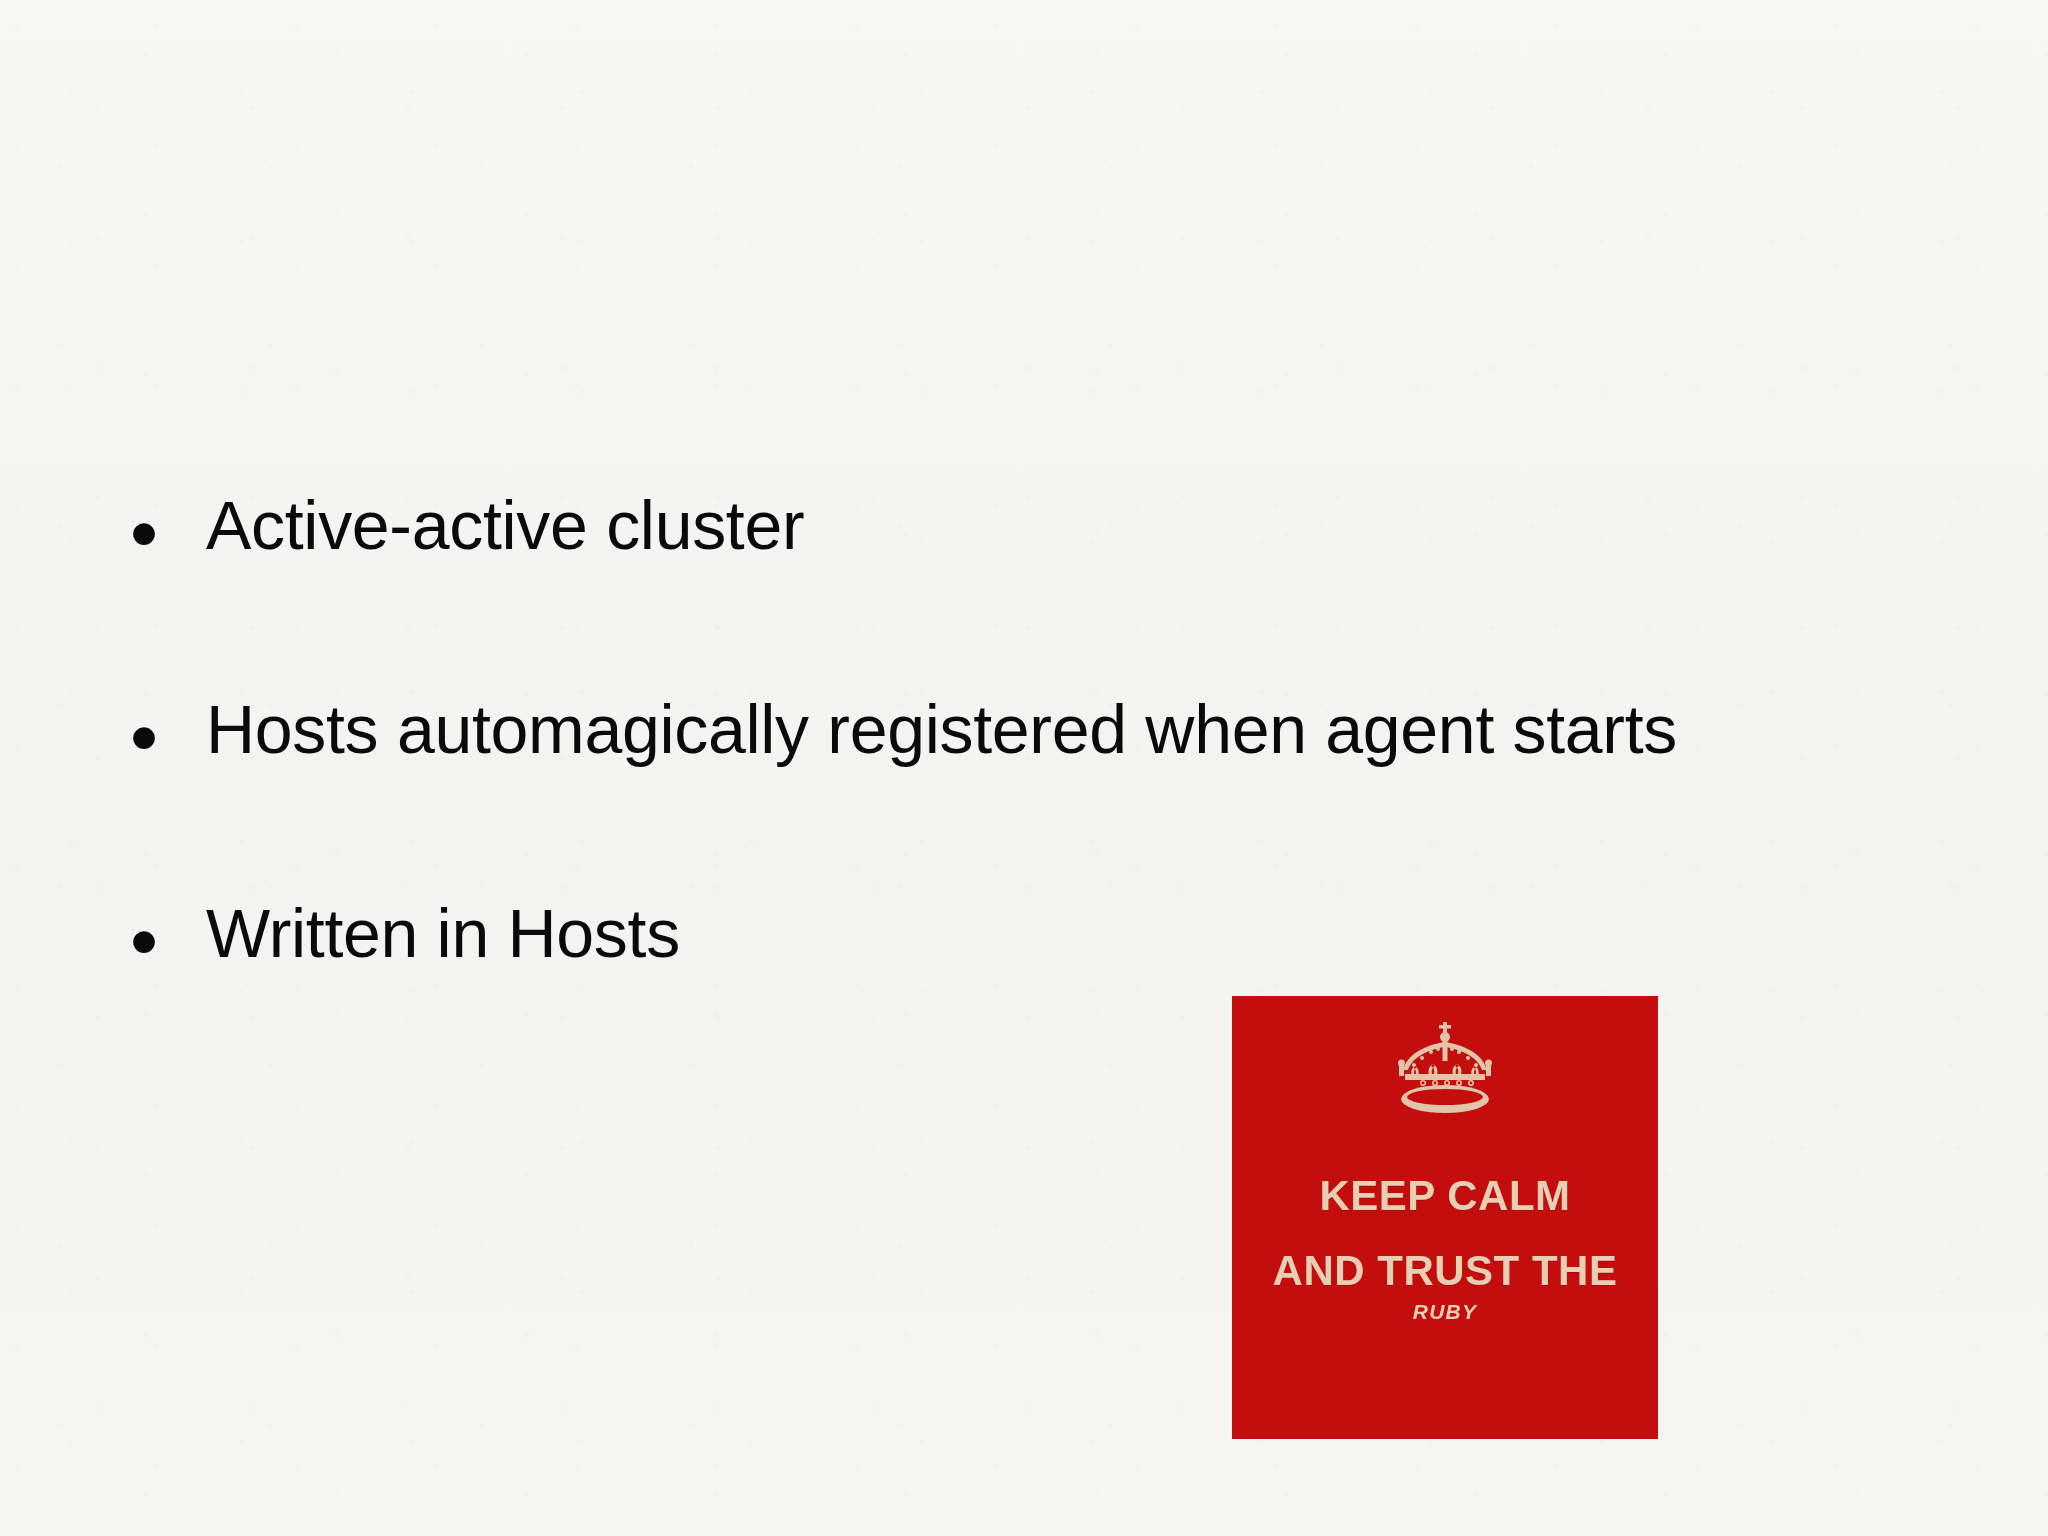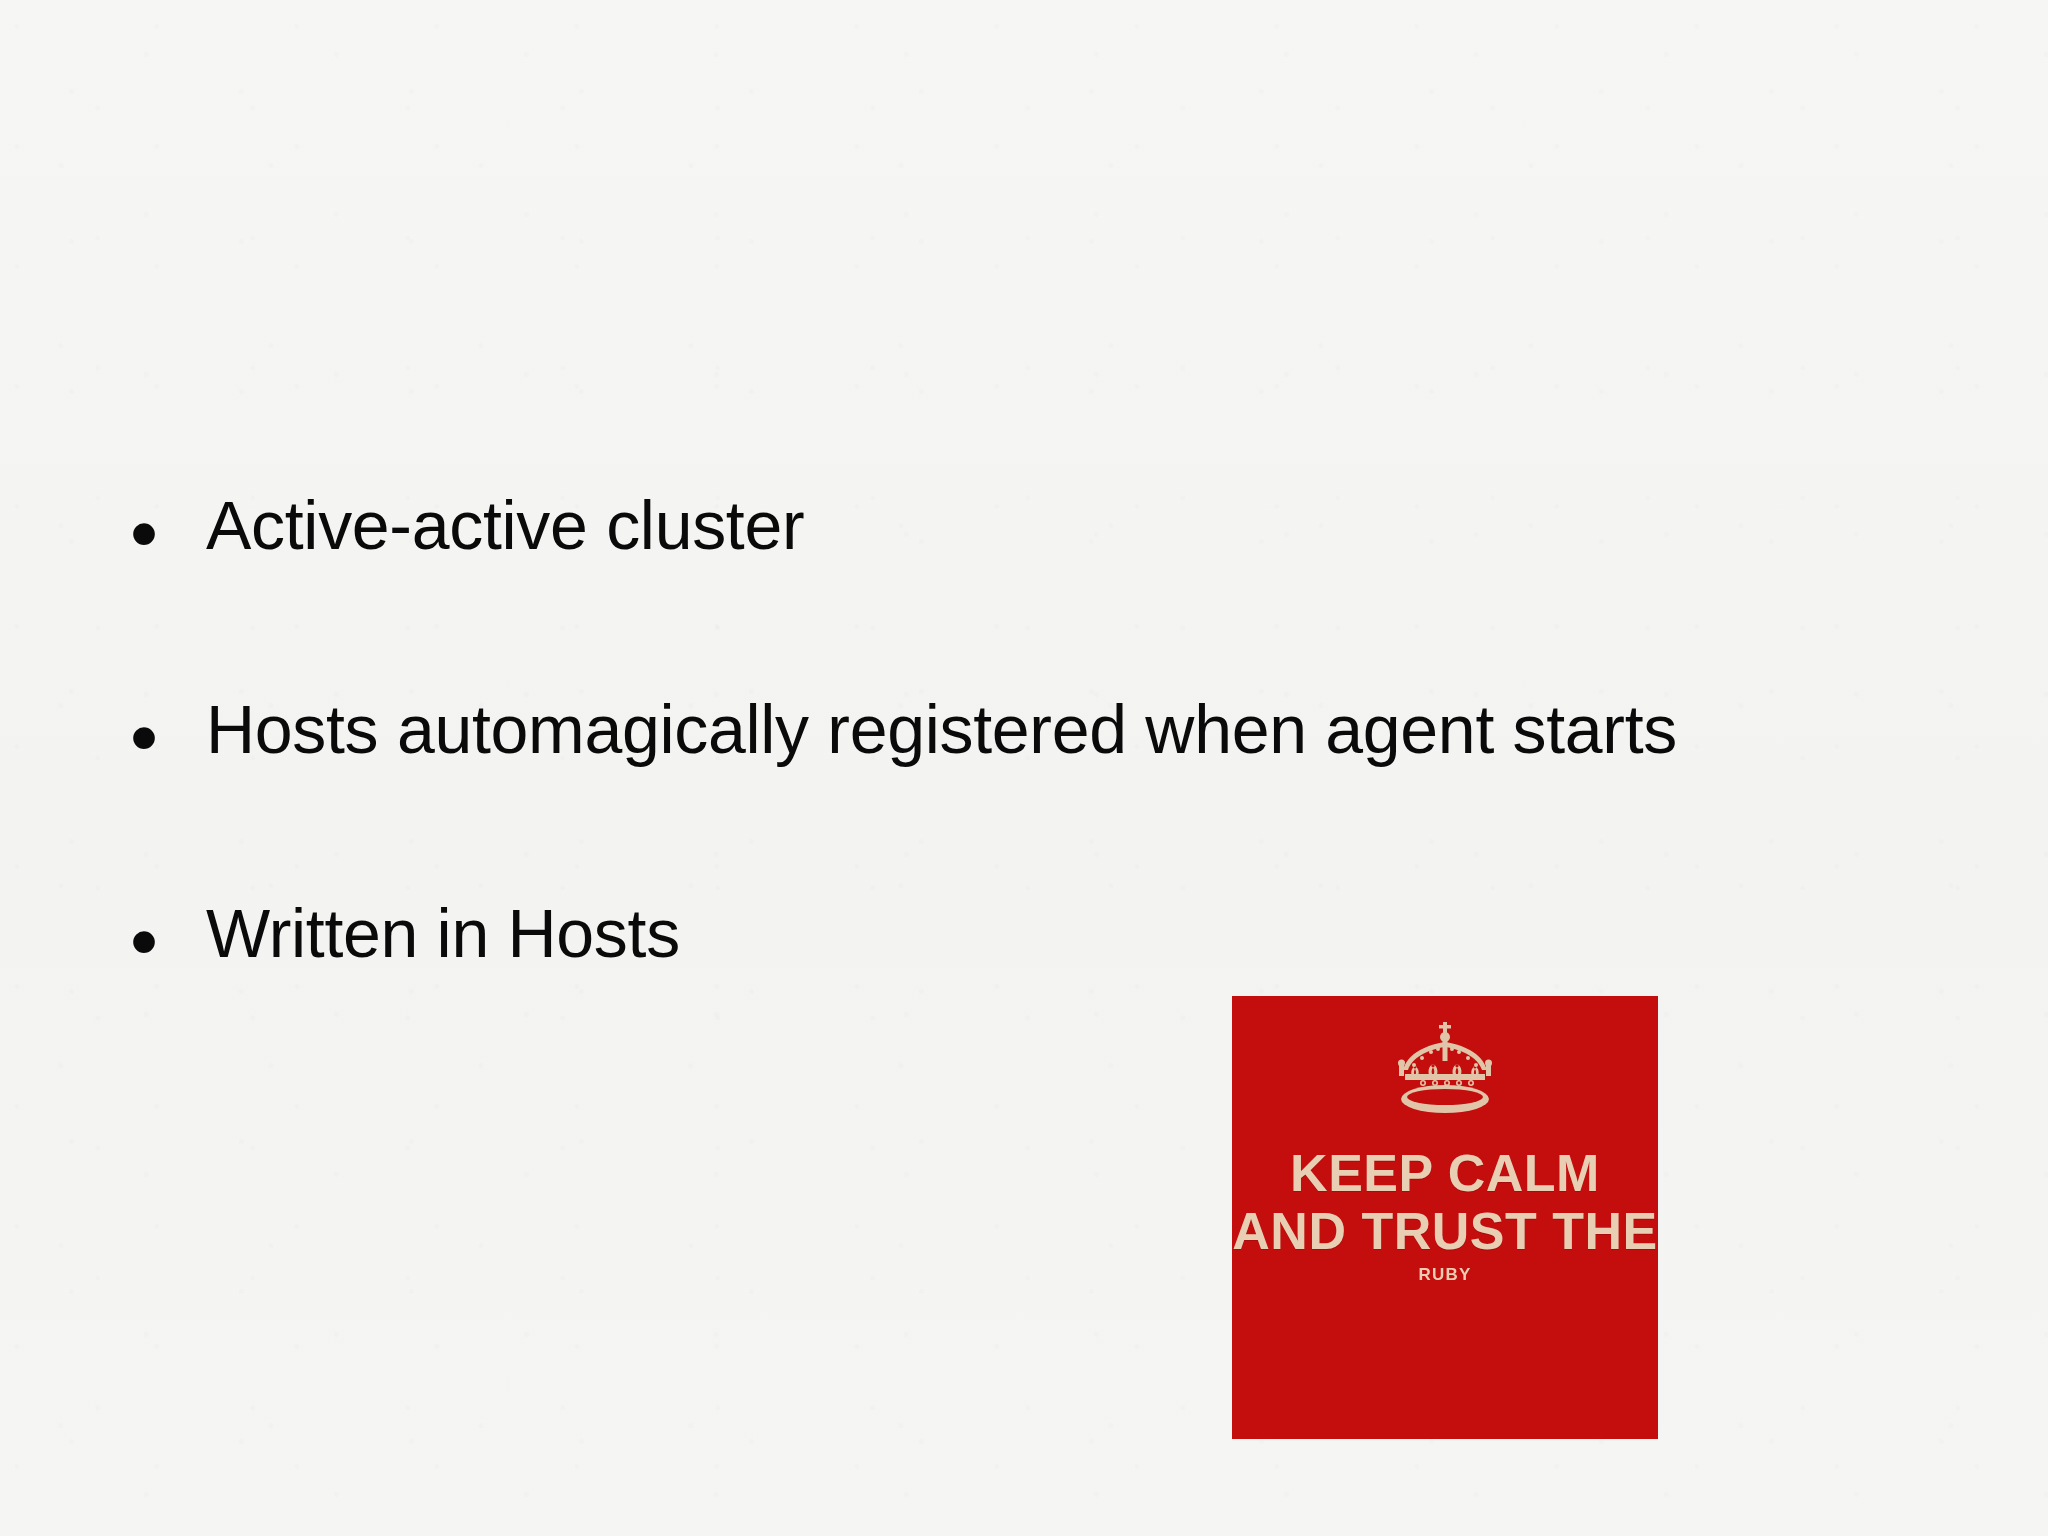--- a/index.html
+++ b/index.html
@@ -109,34 +109,36 @@
   #poster-lines {
     width: 100%;
     margin-top: 20px;
     text-align: center;
     font-family: "Liberation Sans", sans-serif;
     color: #e8cfb4;
     font-weight: 700;
   }
 
   .poster-line-main {
-    font-size: 52px;
+    font-size: 42px;
     line-height: 1.12;
     letter-spacing: 0.5px;
     white-space: nowrap;
     text-shadow: 0 1px 0 rgba(120,10,10,0.35);
+    margin-top: 28px;
   }
 
   .poster-line-small {
-    font-size: 17px;
+    font-size: 21px;
     line-height: 1.35;
     letter-spacing: 1.2px;
     margin-top: 4px;
     margin-bottom: 8px;
     white-space: nowrap;
+    font-style: italic;
   }
 
   .poster-line-big {
     font-size: 46px;
     line-height: 1.12;
     letter-spacing: 0.2px;
     white-space: nowrap;
     text-shadow: 0 1px 0 rgba(120,10,10,0.35);
   }
 </style>

